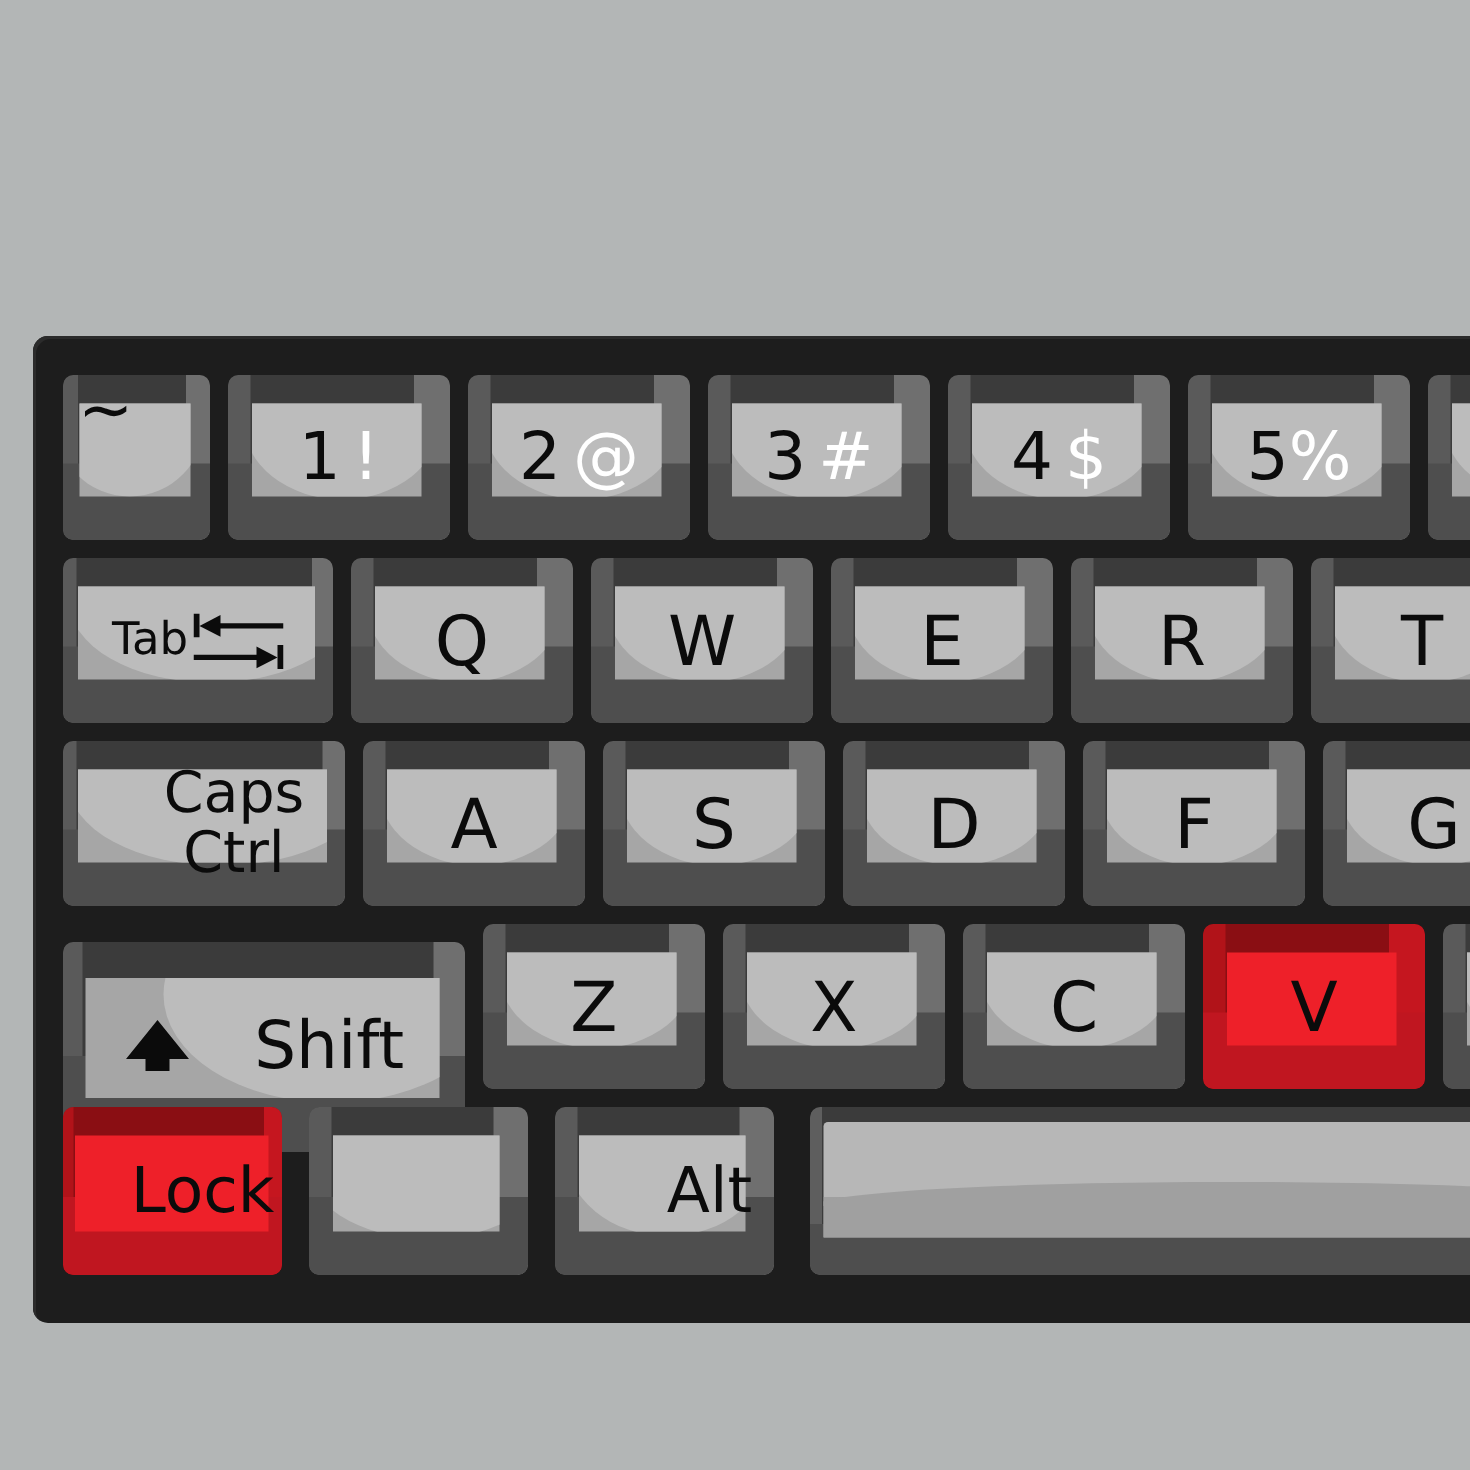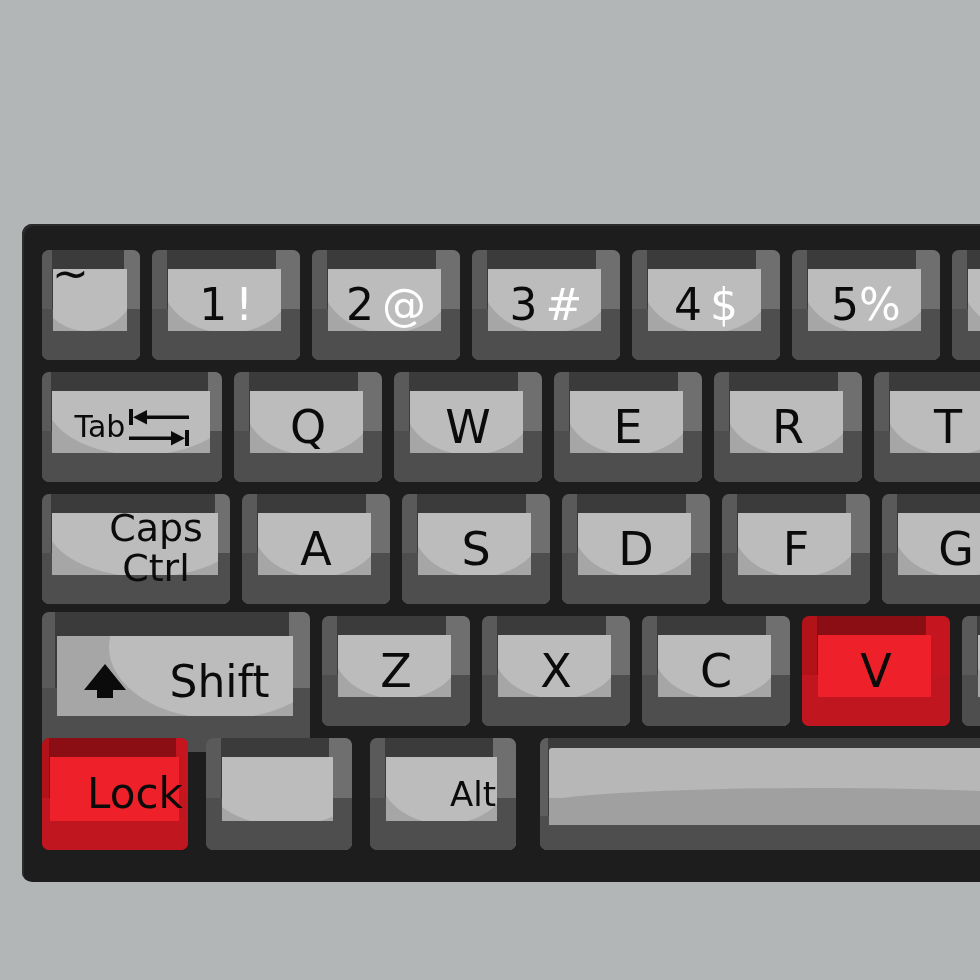--- a/index.html
+++ b/index.html
@@ -435,21 +435,21 @@
       <div class="bevel"></div>
       <div class="bevel-left"></div>
 
       <div class="bevel-bottom"></div>
       <div class="face">
         <div class="gloss" style="width:118%; height:170%; left:-6%; top:-68%;"></div>
       </div>
       <div class="legend lbl-letter">G</div>
     </div>
 
-    <div class="key wide" id="key-shift" style="left:20px; top:388px; width:268px; height:140px;">
+    <div class="key wide" id="key-shift" style="left:20px; top:404px; width:268px; height:140px;">
       <div class="bevel"></div>
       <div class="bevel-left"></div>
       <div class="bevel-right"></div>
       <div class="bevel-bottom"></div>
       <div class="face">
         <div class="gloss" style="width:95%; height:180%; left:22%; top:-76%;"></div>
       </div>
       <div class="legend">
         <span class="shift-wrap">
           <svg width="46" height="42" viewBox="0 0 46 42">
@@ -536,21 +536,21 @@
     </div>
 
     <div class="key" id="key-alt" style="left:348px; top:514px; width:146px; height:112px;">
       <div class="bevel"></div>
       <div class="bevel-left"></div>
       <div class="bevel-right"></div>
       <div class="bevel-bottom"></div>
       <div class="face">
         <div class="gloss" style="width:122%; height:175%; left:-8%; top:-70%;"></div>
       </div>
-      <div class="legend lbl-word" style="font-size:34px;padding-left:20px;">Alt</div>
+      <div class="legend lbl-word" style="font-size:42px;padding-left:20px;">Alt</div>
     </div>
 
     <div class="key" id="key-space" style="left:518px; top:514px; width:560px; height:112px;">
       <div class="bevel"></div>
       <div class="bevel-left"></div>
 
       <div class="bevel-bottom"></div>
       <div class="face">
         <div class="space-band"></div>
       </div>

